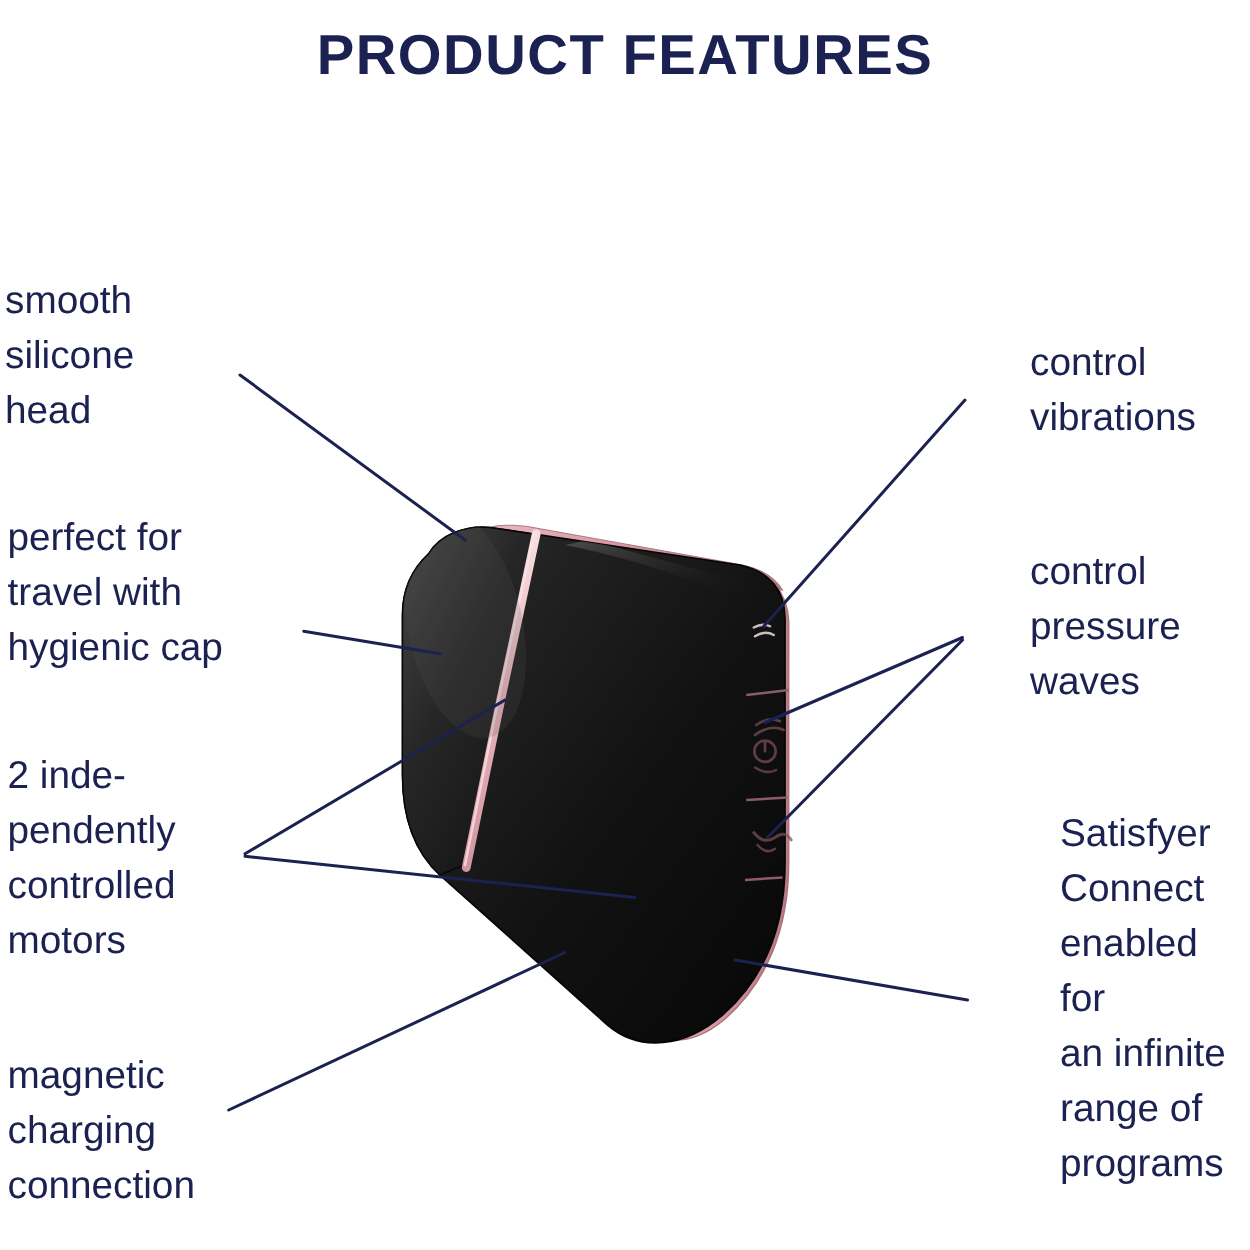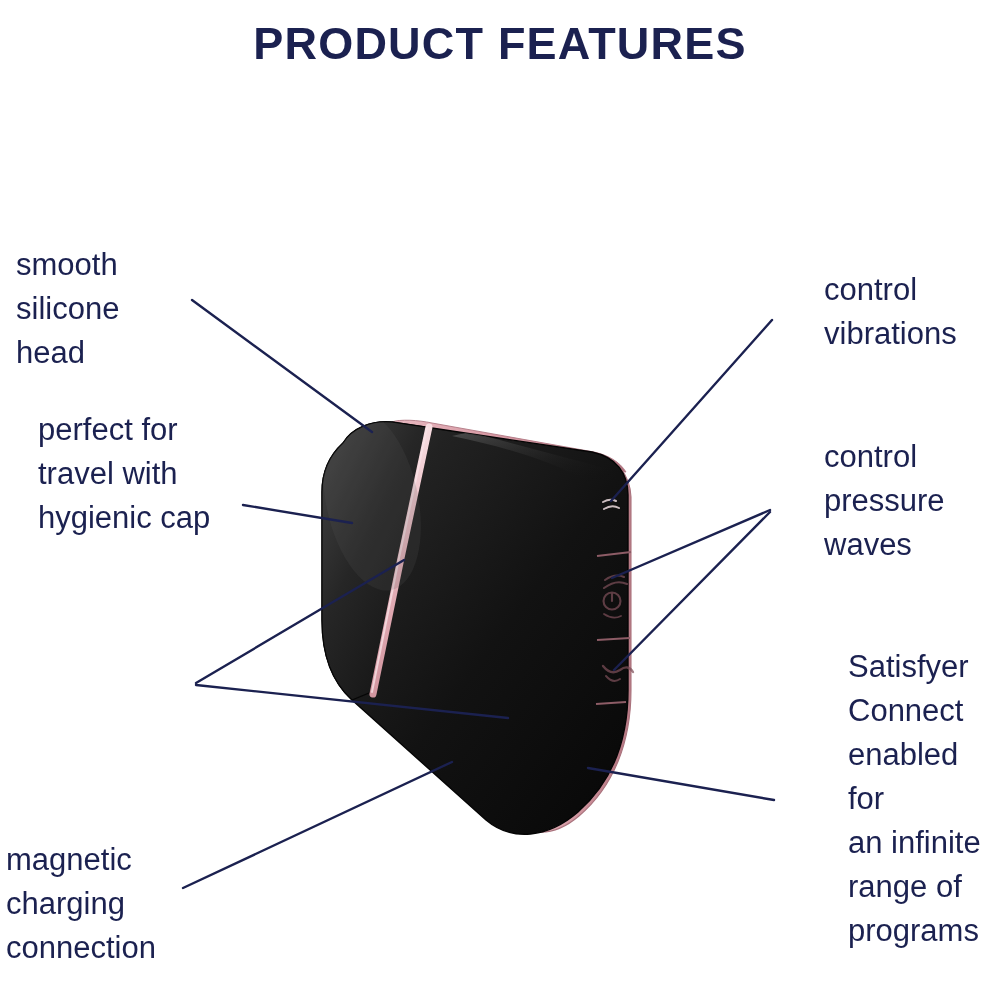--- a/index.html
+++ b/index.html
@@ -32,22 +32,22 @@
     color: #1b2150;
     font-size: 31px;
     line-height: 1.42;
     font-weight: 400;
     white-space: pre-line;
     font-family: "Liberation Sans", sans-serif;
   }
   .callout.left  { text-align: left; }
   .callout.right { text-align: left; margin-left: 40px; }
 
-  #cl-smooth   { left: 16px;  top: 218px; margin-top: 25px; }
-  #cl-travel   { left: 6px;  top: 408px; margin-left: 32px; }
+  #cl-smooth   { left: 4px;  top: 218px; }
+  #cl-travel   { left: 6px;  top: 408px; }
   #cl-motors   { left: 6px;  top: 598px; }
   #cl-magnetic { left: 6px;  top: 838px; }
 
   #cl-vibr     { left: 784px; top: 268px; }
   #cl-press    { left: 784px; top: 435px; }
   #cl-connect  { left: 808px; top: 645px; }
 
   #leader-svg, #device-svg {
     position: absolute;
     left: 0; top: 0;
@@ -203,20 +203,24 @@
     <path class="leader" d="M 770,512 L 614,670"></path>
     <path class="leader" d="M 774,800 L 588,768"></path>
   </svg>
 
   <div class="callout left" id="cl-smooth">smooth
 silicone
 head</div>
   <div class="callout left" id="cl-travel">perfect for
 travel with
 hygienic cap</div>
+  <div class="callout left" id="cl-motors">2 inde-
+pendently
+controlled
+motors</div>
   <div class="callout left" id="cl-magnetic">magnetic
 charging
 connection</div>
 
   <div class="callout right" id="cl-vibr">control
 vibrations</div>
   <div class="callout right" id="cl-press">control
 pressure
 waves</div>
   <div class="callout right" id="cl-connect">Satisfyer

